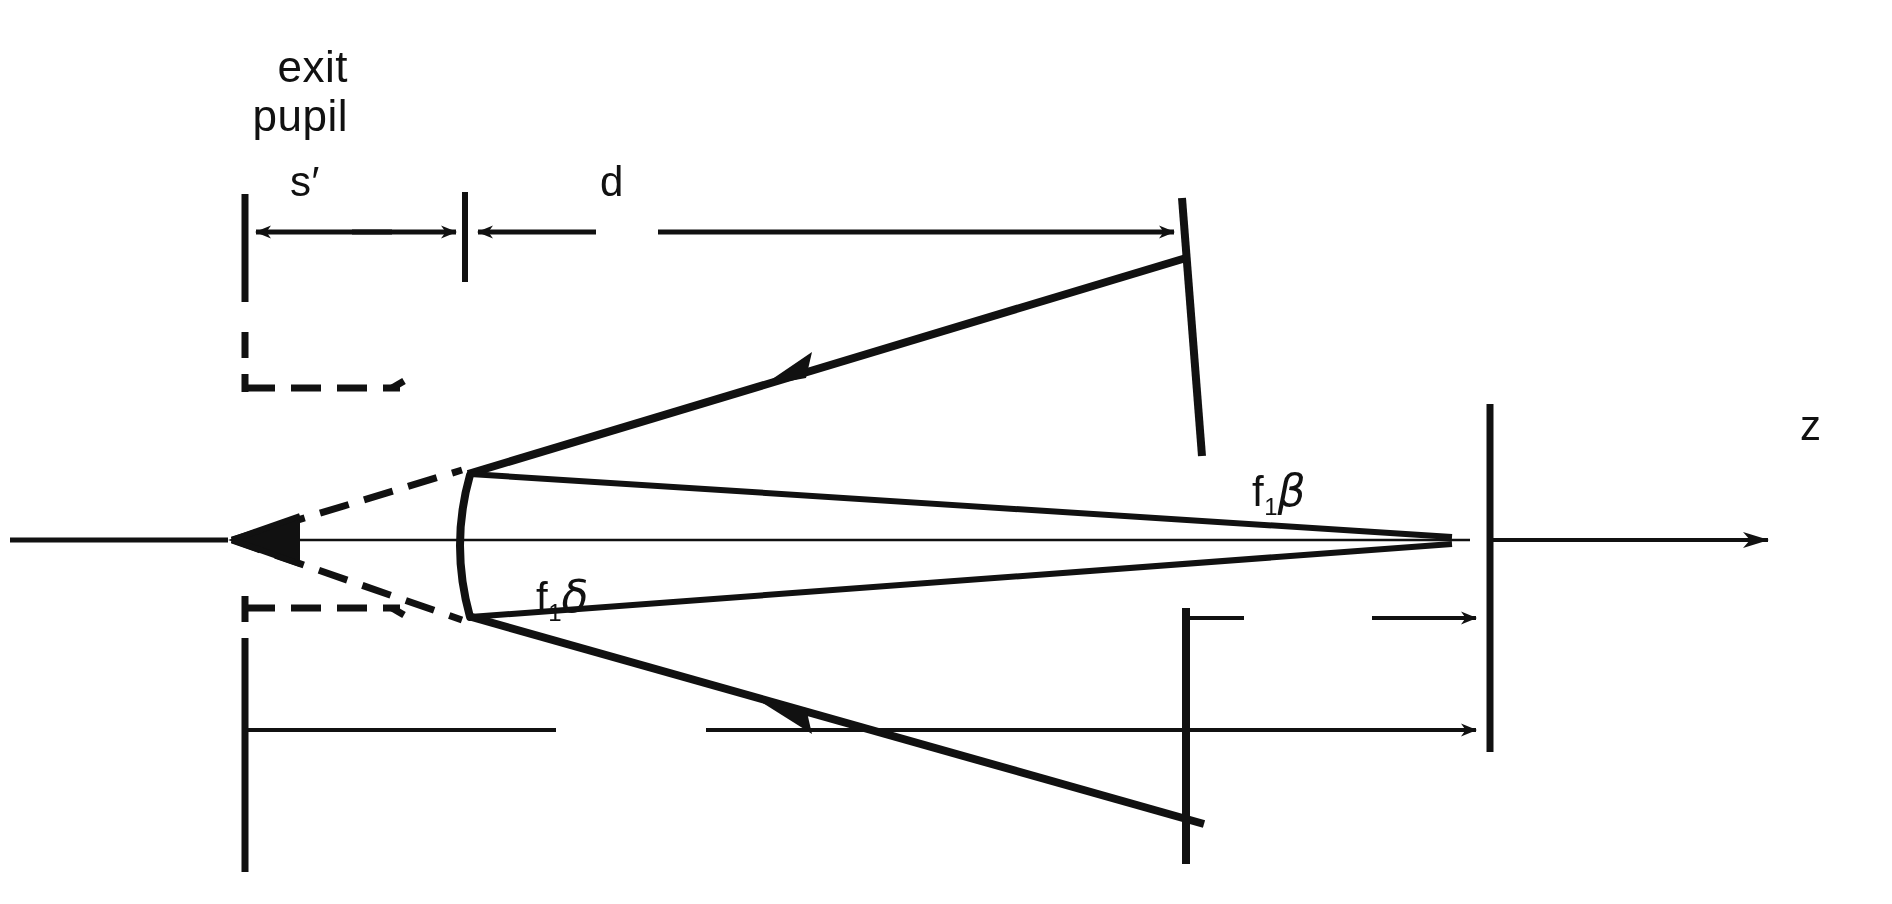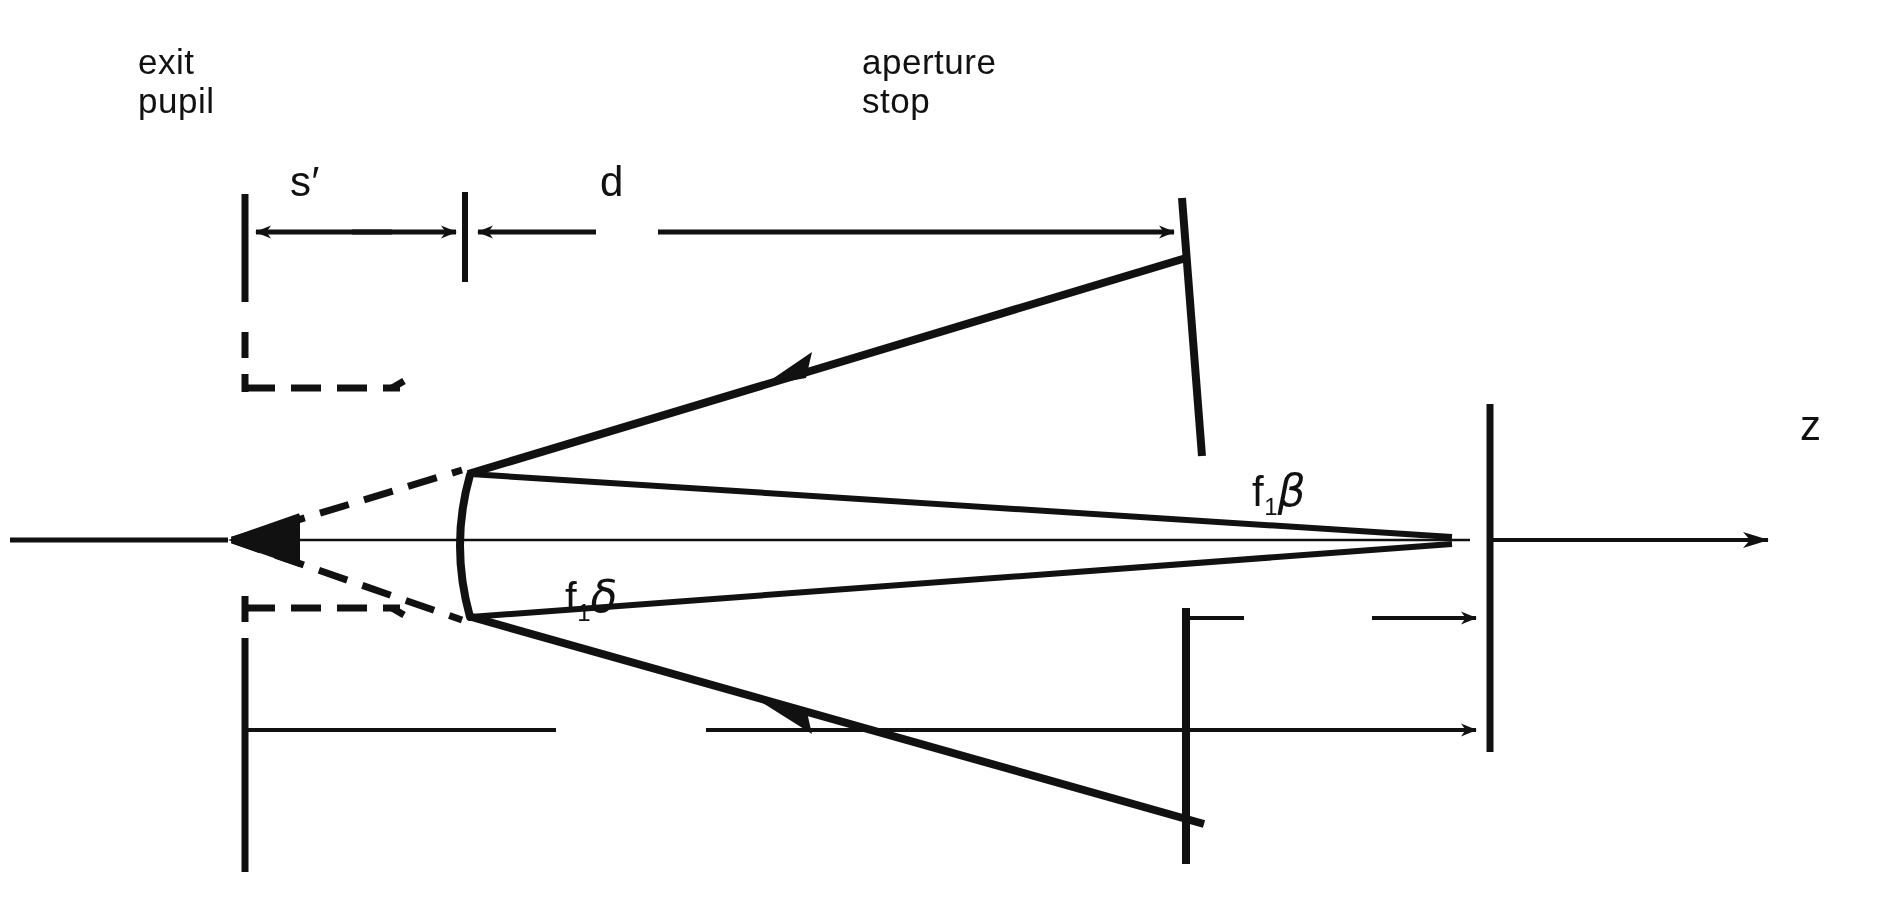--- a/index.html
+++ b/index.html
@@ -30,43 +30,43 @@
   }
   .lbl {
     position: absolute;
     color: #111111;
     font-family: "Liberation Sans", sans-serif;
     white-space: pre;
     line-height: 1.12;
     letter-spacing: 0.5px;
   }
   .lbl-title {
-    font-size: 35px;
-    text-align: left;
+    font-size: 44px;
+    text-align: right;
     font-weight: 400;
   }
   .lbl-sym {
     font-size: 42px;
     font-weight: 400;
   }
   .sub {
     font-size: 24px;
     vertical-align: sub;
     letter-spacing: 0;
   }
   .grk {
     font-family: "DejaVu Sans", sans-serif;
     font-style: italic;
     font-size: 44px;
   }
   #exit-pupil-label { left: 138px; top: 42px; width: 210px; }
   #aperture-stop-label { left: 862px; top: 42px; width: 300px; }
   #s-prime-label { left: 290px; top: 158px; }
   #d-label { left: 600px; top: 158px; }
-  #f1delta-label { left: 565px; top: 572px; text-align: right; }
+  #f1delta-label { left: 536px; top: 572px; text-align: right; }
   #f1beta-label { left: 1252px; top: 466px; }
   #z-label { left: 1800px; top: 402px; }
 </style>
 </head>
 <body>
 
 <div id="figure-root">
 
   <svg id="diagram-svg" viewBox="0 0 1892 904">
     <defs>
@@ -161,22 +161,20 @@
 
     <g>
       <line x1="1190" y1="618" x2="1244" y2="618" stroke="#111111" stroke-width="4"></line>
       <line x1="1372" y1="618" x2="1476" y2="618" stroke="#111111" stroke-width="4" marker-end="url(#arrR)"></line>
     </g>
   </svg>
 
   <div class="lbl lbl-title" id="exit-pupil-label">exit
 pupil</div>
 
-  <div class="lbl lbl-title" id="aperture-stop-label">aperture
-stop</div>
 
   <div class="lbl lbl-sym" id="s-prime-label">s′</div>
 
   <div class="lbl lbl-sym" id="d-label">d</div>
 
   <div class="lbl lbl-sym" id="f1delta-label"><span>f</span><span class="sub">1</span><span class="grk">δ</span></div>
 
   <div class="lbl lbl-sym" id="f1beta-label"><span>f</span><span class="sub">1</span><span class="grk">β</span></div>
 
   <div class="lbl lbl-sym" id="z-label">z</div>

